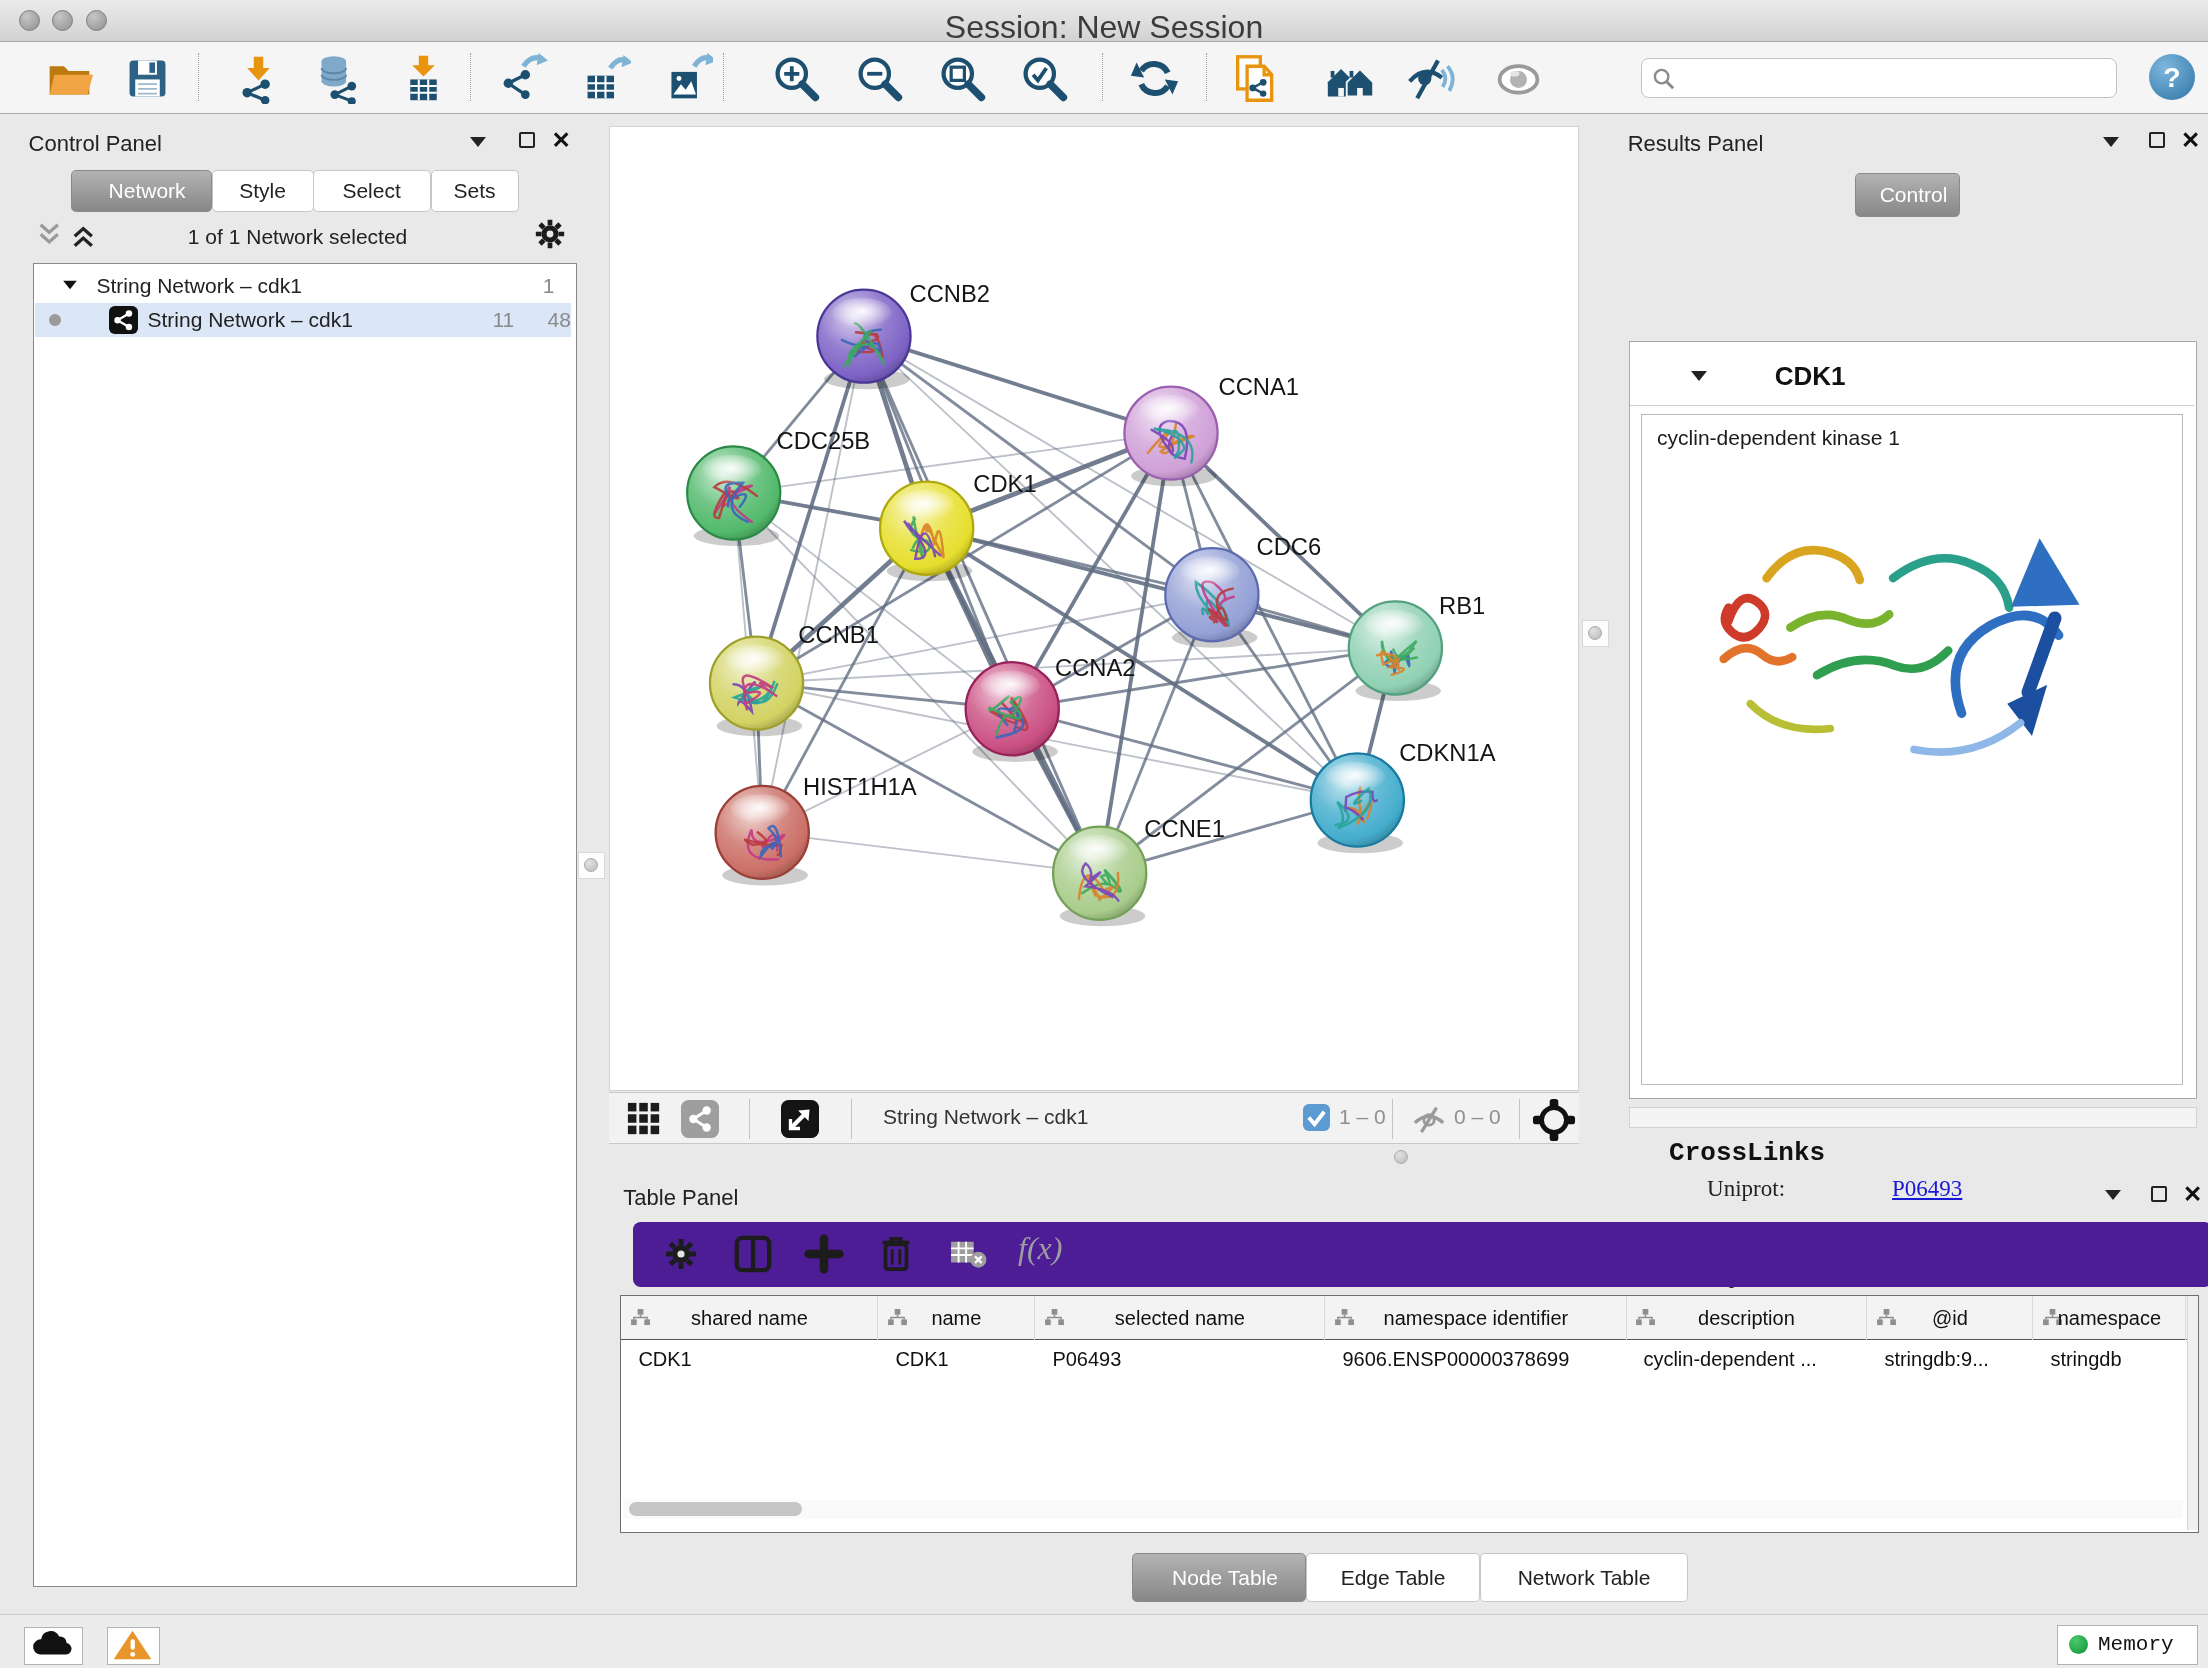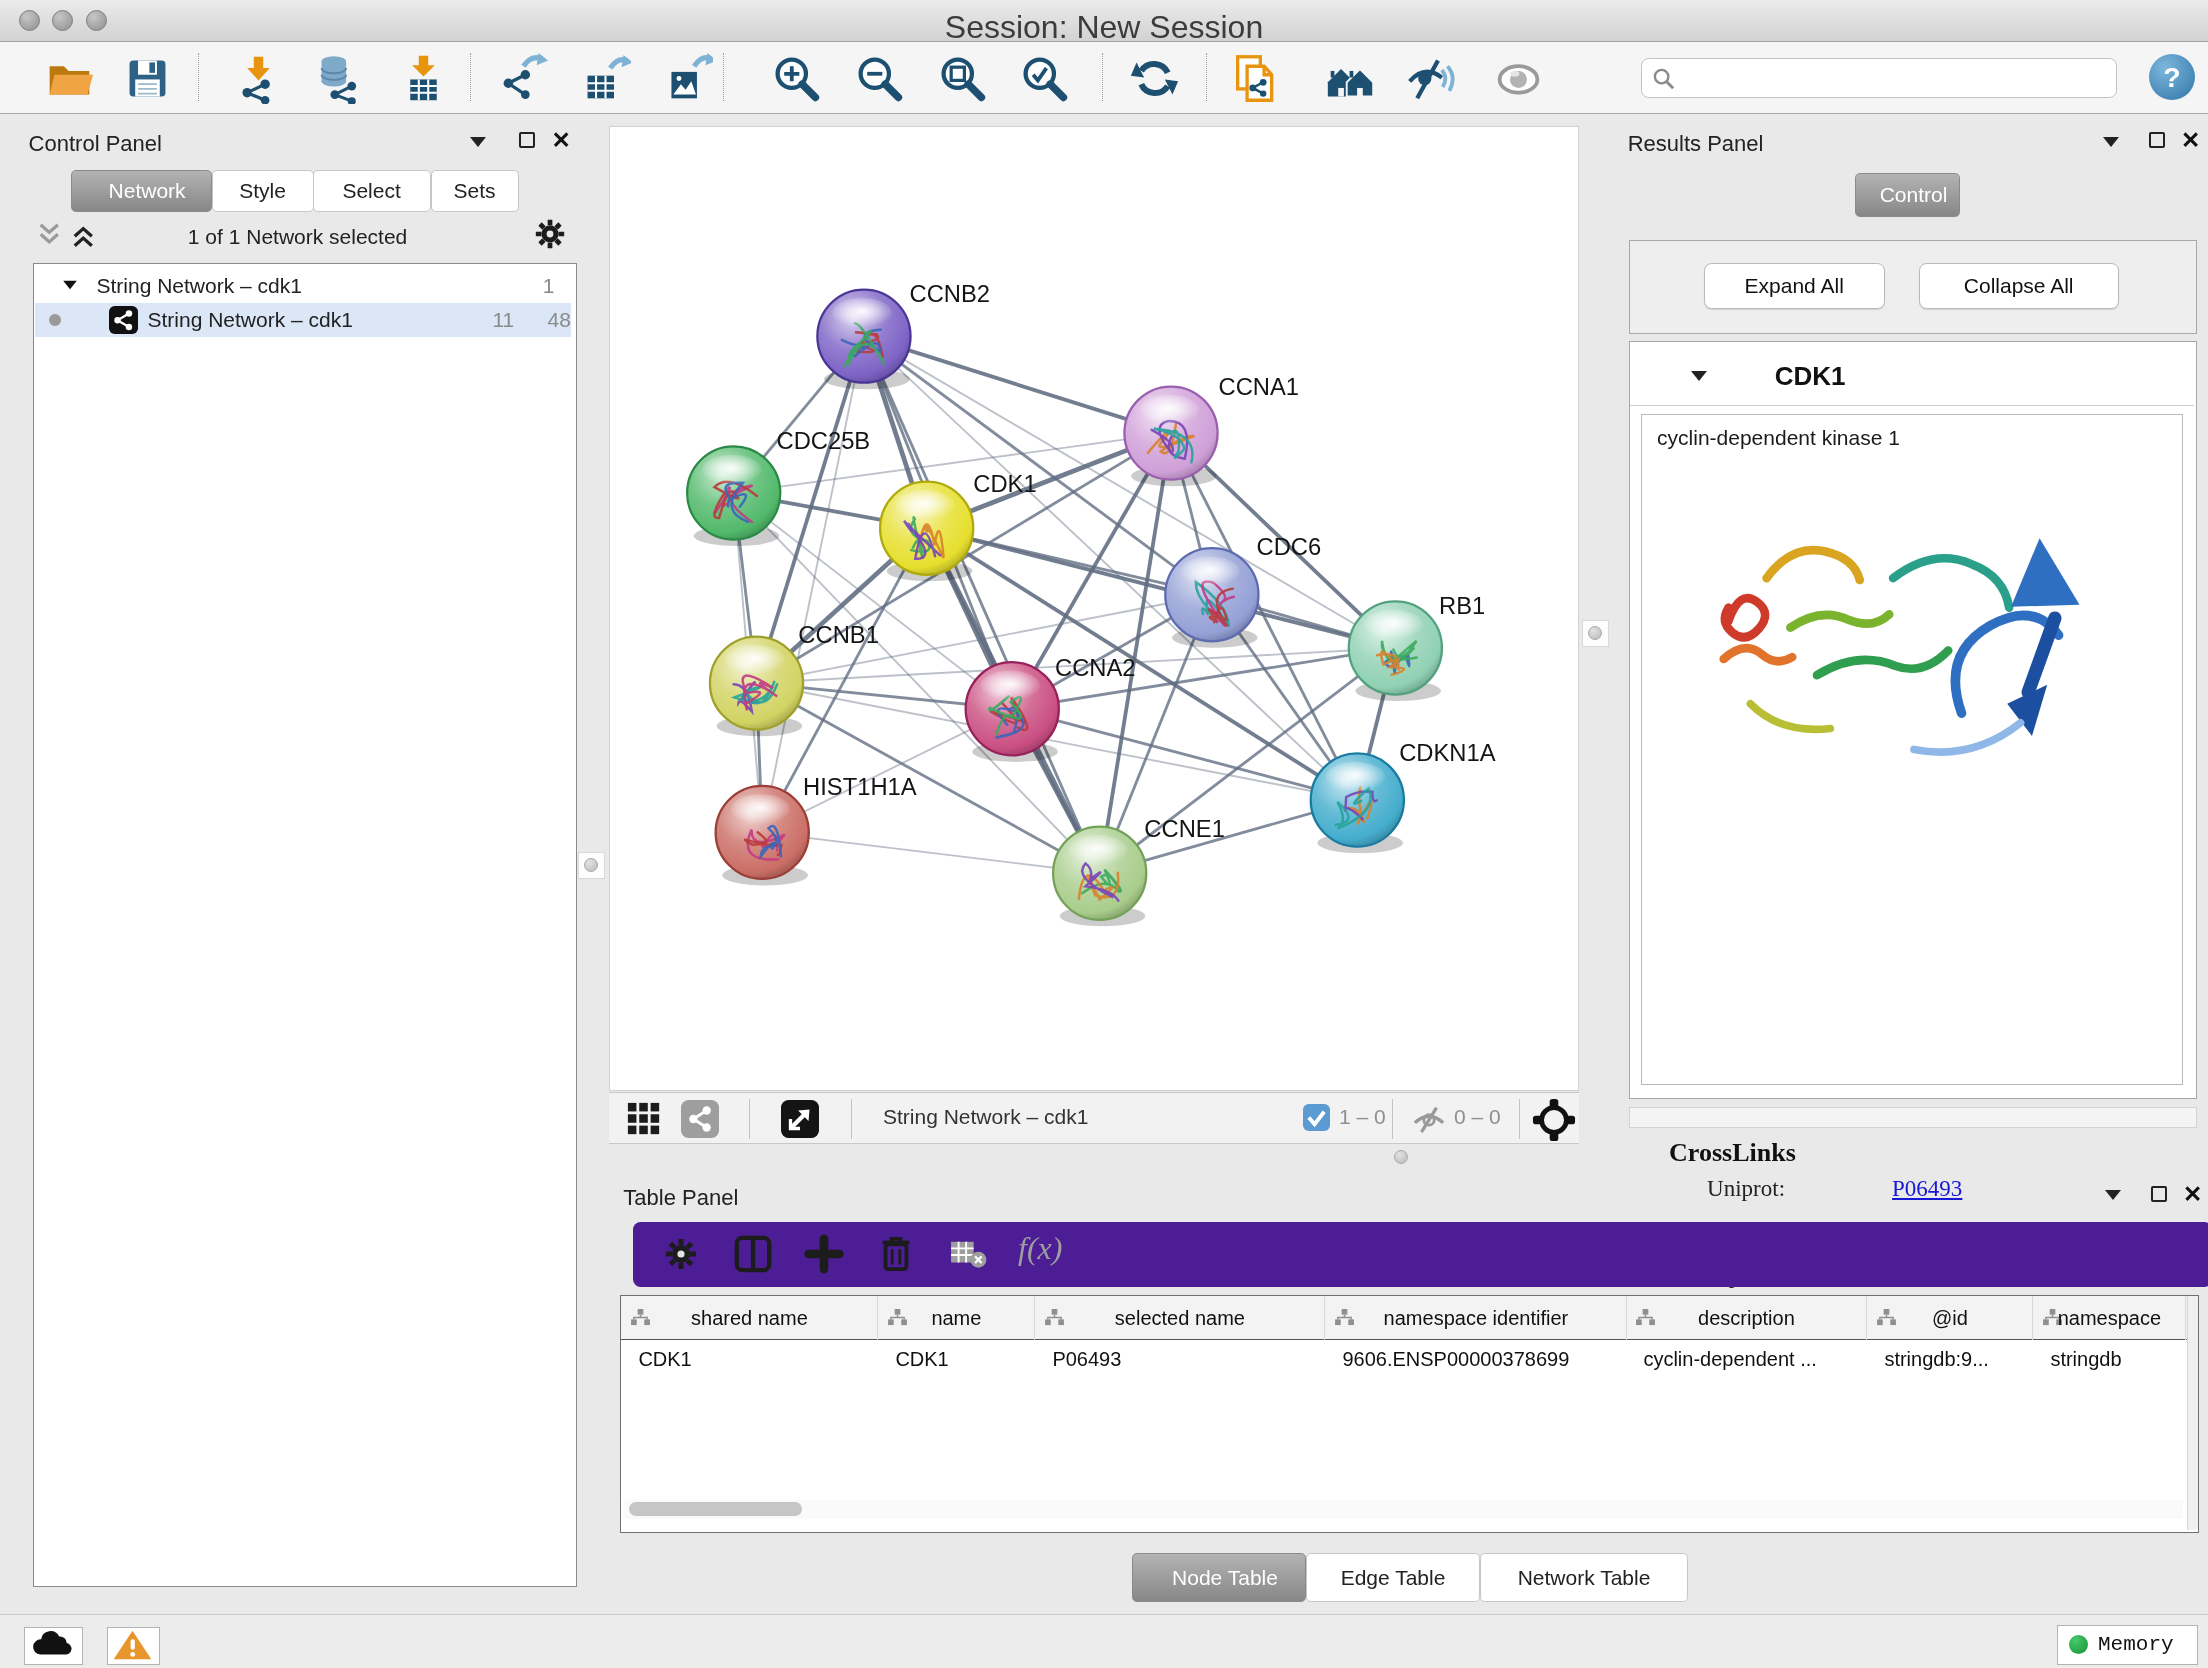--- a/index.html
+++ b/index.html
@@ -48,21 +48,21 @@
 
   
   .vsplit-handle { width:27px; height:27px; background:#fdfdfd; border:1px solid #d8d8d8; }
   .split-dot { width:14.3px; height:14.3px; border-radius:50%; background:radial-gradient(circle at 35% 30%,#e2e2e2,#b9b9b9); border:1px solid #aaa; }
 
   
   .rpanel { left:1622px; top:120px; width:579px; height:1060px; background:#e9e9e9; }
   .rbox { background:#eee; border:1.9px solid #a8a8a8; }
   .btn { background:#fff; border:1px solid #b9b9b9; border-radius:7.6px; font-size:21px; color:#111; text-align:center; cursor:pointer; position:absolute; box-shadow:0 1px 1px rgba(0,0,0,.12); }
   .generow { font-size:26px; font-weight:bold; color:#111; }
-  .xl-head { font-family:Liberation Serif, serif; font-weight:bold; font-size:26px; color:#111; }
+  .xl-head { font-family:Liberation Mono, monospace; font-weight:bold; font-size:26px; color:#111; }
   .xl-row { position:absolute; font-family:"Liberation Serif", serif; font-size:23px; color:#222; }
   .xl-row a { color:#1717d6; text-decoration:underline; }
 
   
   .tpanel { left:609px; top:1179px; width:1592px; height:430px; }
   .ttoolbar { left:24px; top:43px; width:1579px; height:65px; background:#4c1d95; border-radius:7.6px;text-align:right; }
   .tblbox { left:11.4px; top:116px; width:1579px; height:238px; background:#fff; border:1.9px solid #6f6f6f; }
   .thead { left:0; top:0; height:44px; width:1566px; background:#f3f3f3; border-bottom:1px solid #555; }
   .th { position:absolute; top:0; height:44px; border-right:1px solid #d9d9d9; font-size:20px; color:#111; }
   .th .lbl { position:absolute; width:100%; text-align:center; top:10.5px; }
@@ -682,24 +682,20 @@
   </span>
 
 <div class="abs rpanel">
   <div class="abs paneltitle" style="left:5.7px;top:11.4px">Results Panel</div>
   <span class="abs collapse-tri" style="left:481px;top:17px"></span>
   <span class="abs floatbox" style="left:527px;top:12.4px"></span>
   <span class="abs closex" style="left:559px;top:11.4px">✕</span>
 
   <div class="tab sel" style="left:233px;top:53px;width:105px;height:44px;line-height:42px">Control</div>
 
-  <div class="abs rbox" style="left:6.7px;top:120px;width:568px;height:94px">
-    <span class="btn" style="left:74px;top:22px;width:181px;height:46px;line-height:44px">Expand All</span>
-    <span class="btn" style="left:289px;top:22px;width:200px;height:46px;line-height:44px">Collapse All</span>
-  </div>
 
   <div class="abs rbox" style="left:6.7px;top:221px;width:568px;height:758px;background:#fff">
     <span class="abs collapse-tri" style="left:61px;top:28.5px"></span>
     <span class="abs generow" style="left:145px;top:19px">CDK1</span>
     <div class="abs" style="left:0;top:63px;width:564px;border-top:1px solid #cfcfcf"></div>
 
     <div class="abs" style="left:11.4px;top:72px;width:542px;height:671px;border:1px solid #b8b8b8;background:#fff">
       <div class="abs" style="left:15px;top:11.4px;font-size:21px;color:#1b1b1b">cyclin-dependent kinase 1</div>
 
       <span class="abs" style="left:34px;top:49px">

